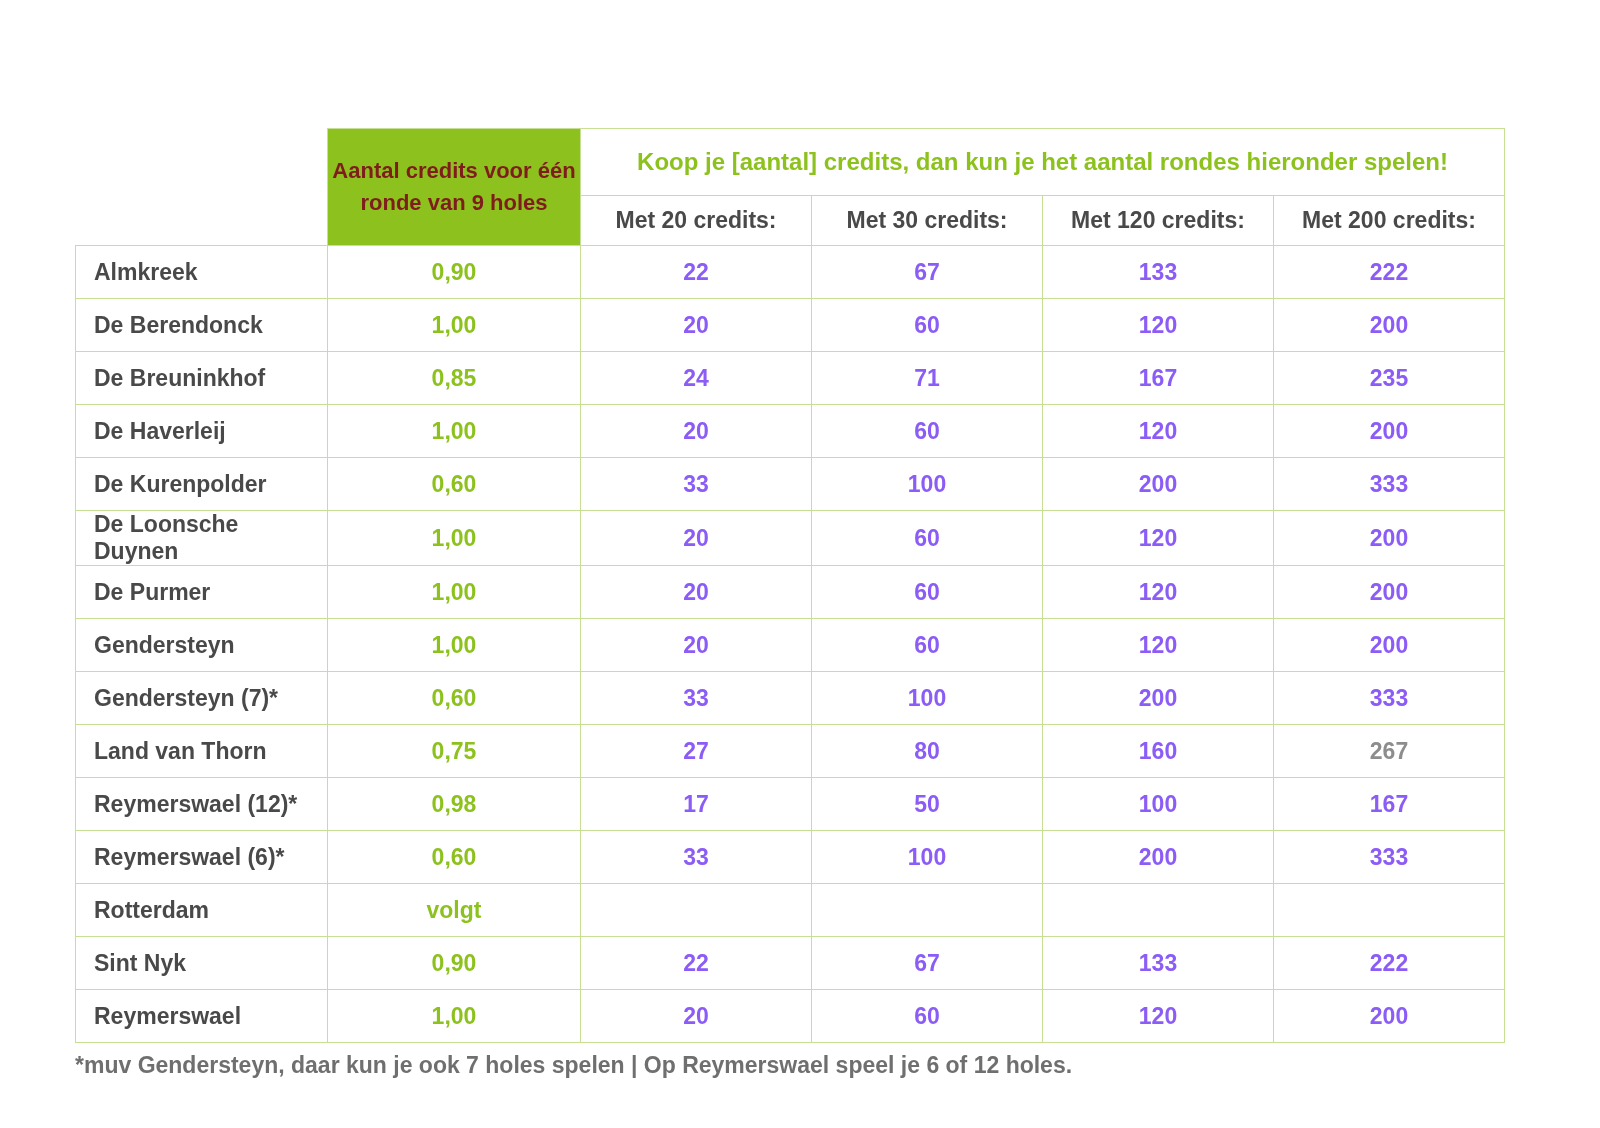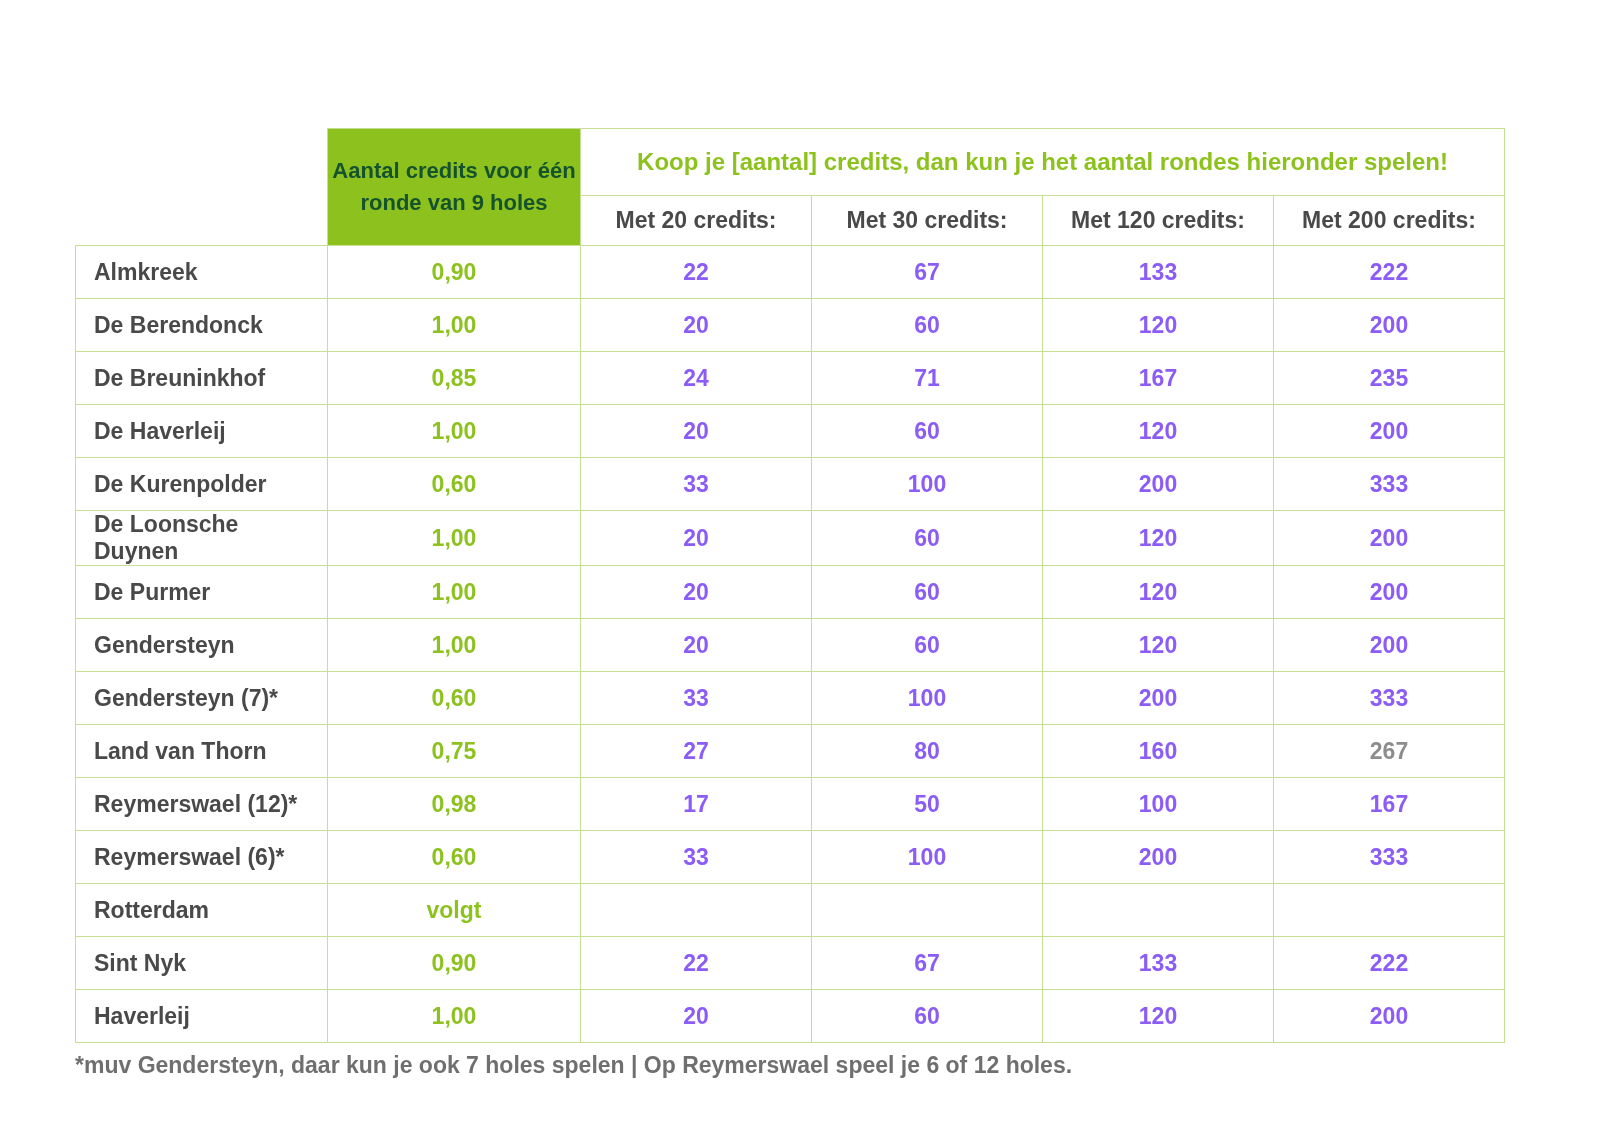--- a/index.html
+++ b/index.html
@@ -39,21 +39,21 @@
   .credits-table td.empty-head {
     border: none;
     background: #ffffff;
   }
   .credits-table thead tr.head-top { height: 67px; }
   .credits-table thead tr.head-sub { height: 50px; }
   .credits-table tbody tr { height: 53px; }
 
   .green-head {
     background: #8dc21e;
-    color: #14532d;
+    color: #7f1d1d;
     font-size: 22px;
     font-weight: bold;
     text-align: center;
     line-height: 1.45;
     padding: 0 12px;
   }
   .koop-head {
     color: #8dc21e;
     font-size: 24px;
     font-weight: bold;
@@ -245,21 +245,21 @@
   <tr>
     <td class="name">Sint Nyk</td>
     <td class="credits">0,90</td>
     <td class="round">22</td>
     <td class="round">67</td>
     <td class="round">133</td>
     <td class="round">222</td>
   </tr>
 
   <tr>
-    <td class="name">Haverleij</td>
+    <td class="name">Reymerswael</td>
     <td class="credits">1,00</td>
     <td class="round">20</td>
     <td class="round">60</td>
     <td class="round">120</td>
     <td class="round">200</td>
   </tr>
 </tbody>
   </table>
 
   <p class="footnote">*muv Gendersteyn, daar kun je ook 7 holes spelen | Op Reymerswael speel je 6 of 12 holes.</p>

